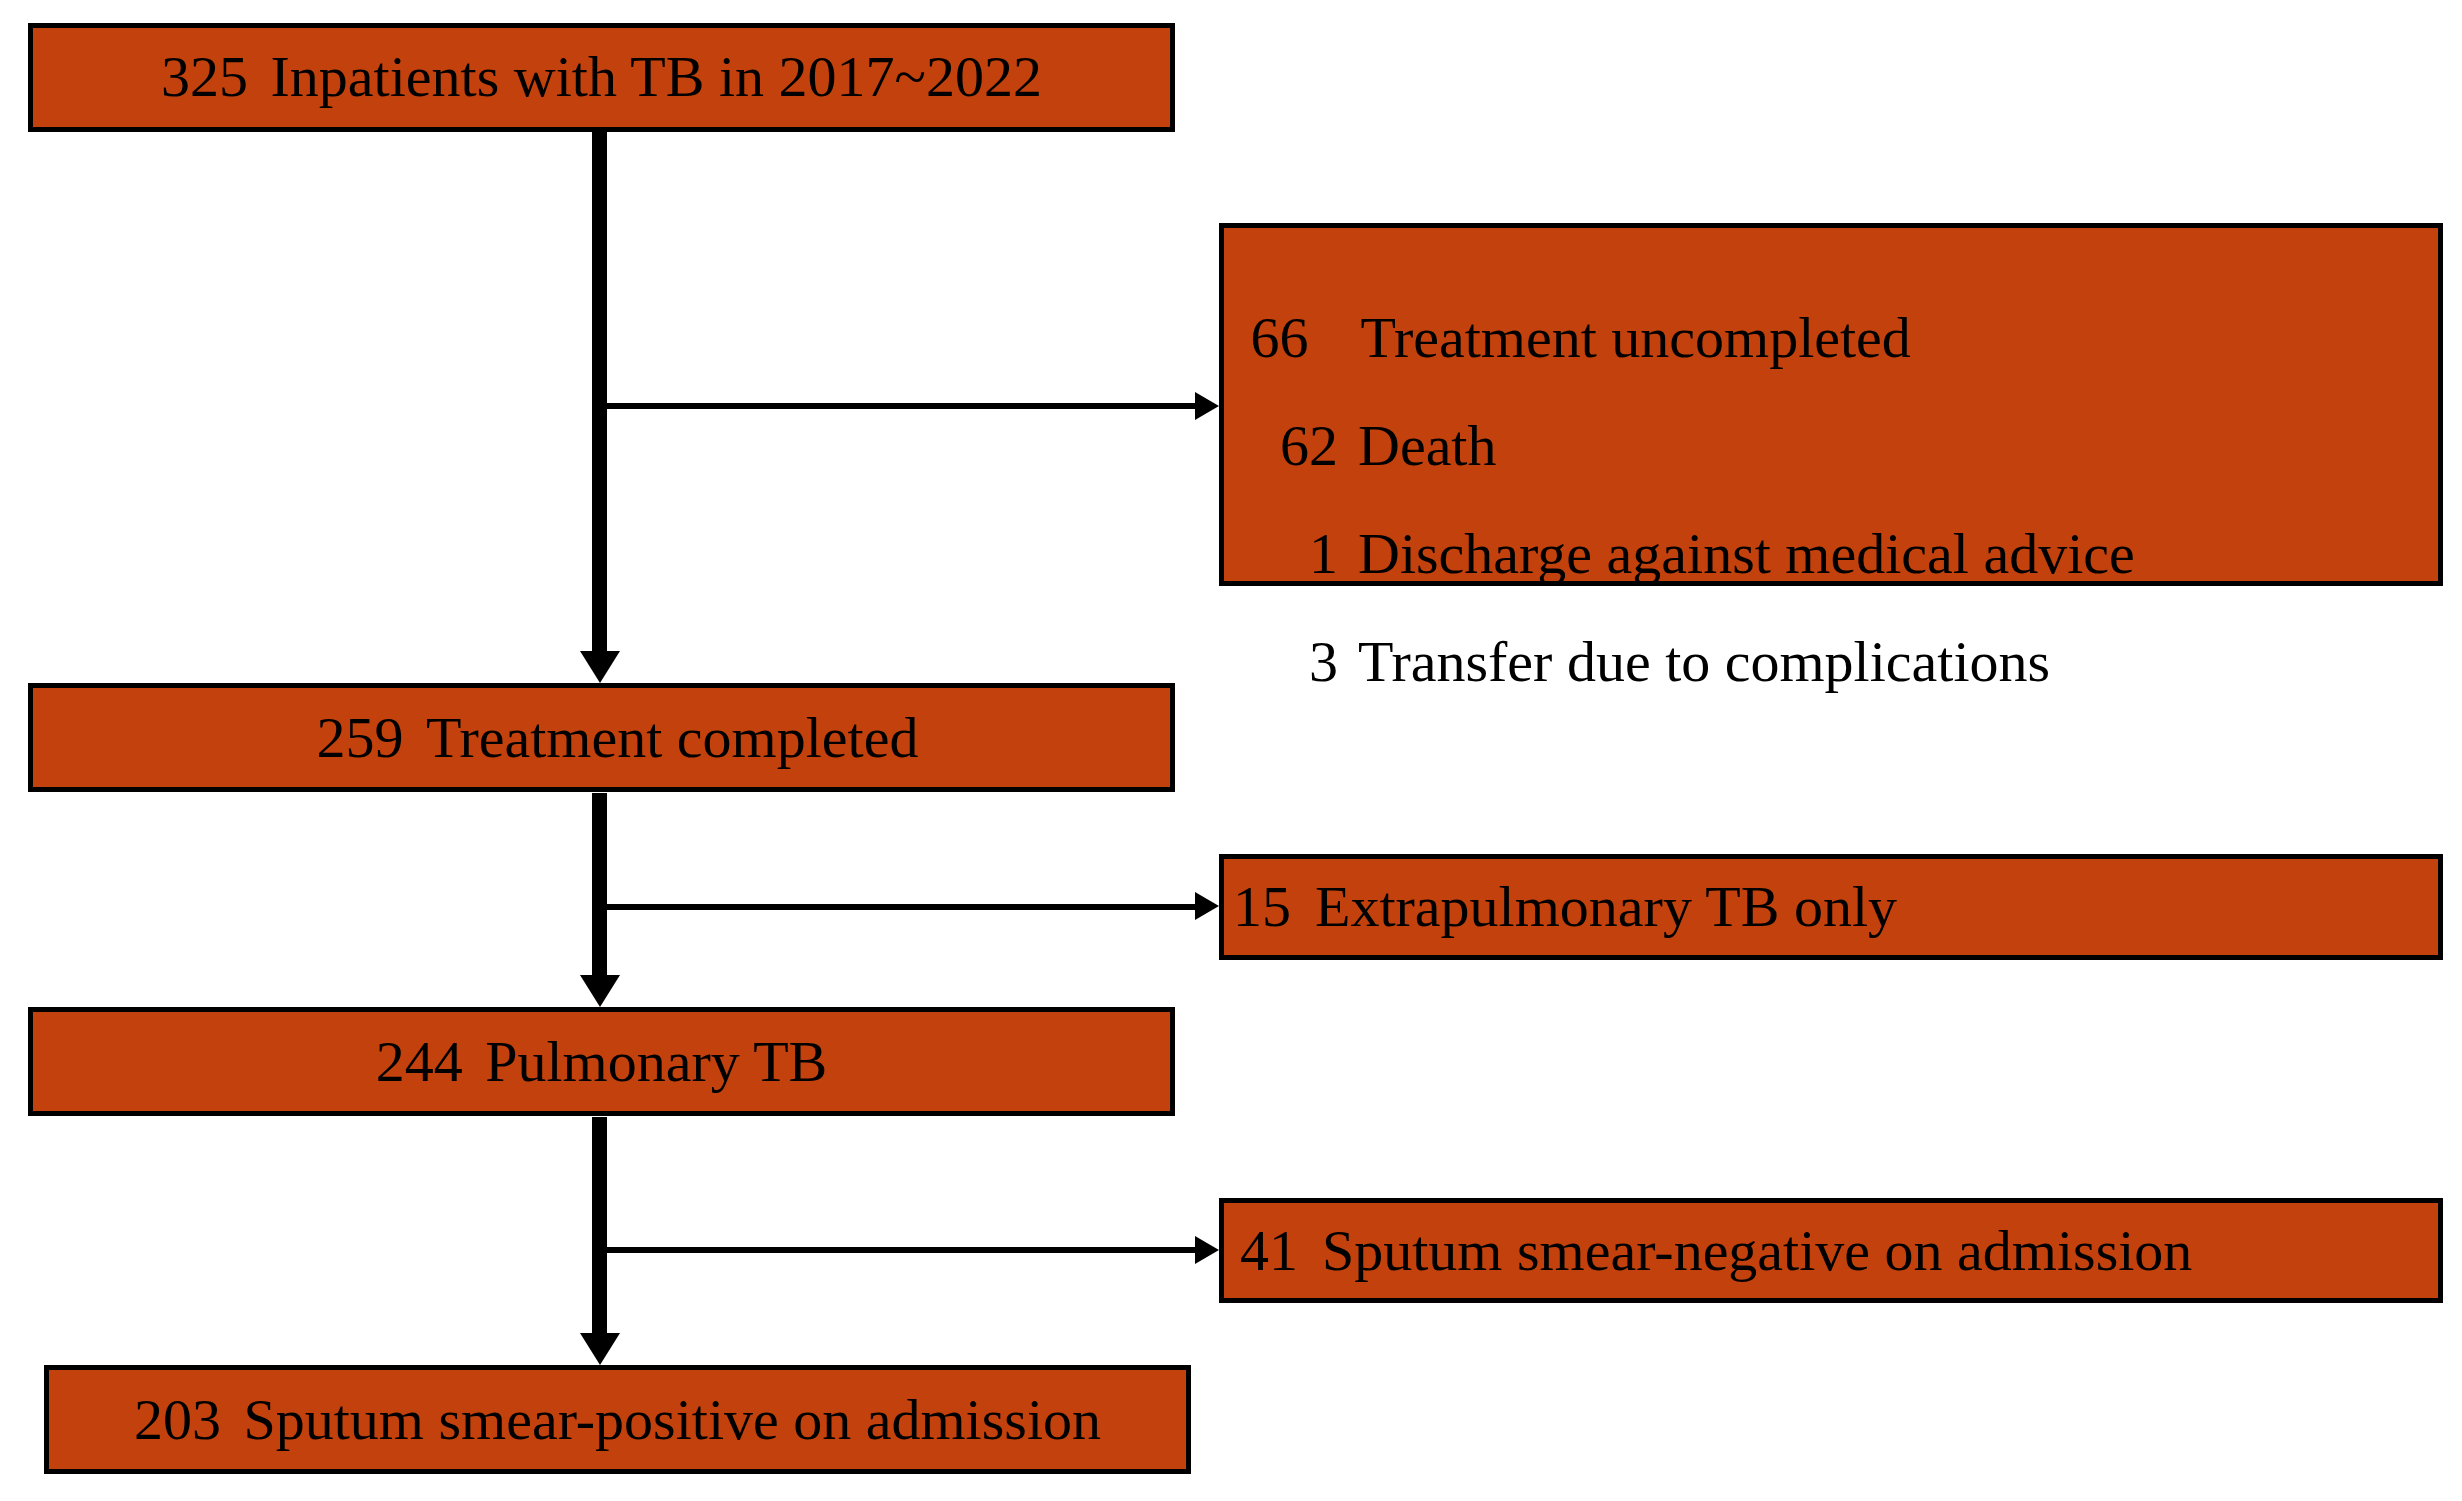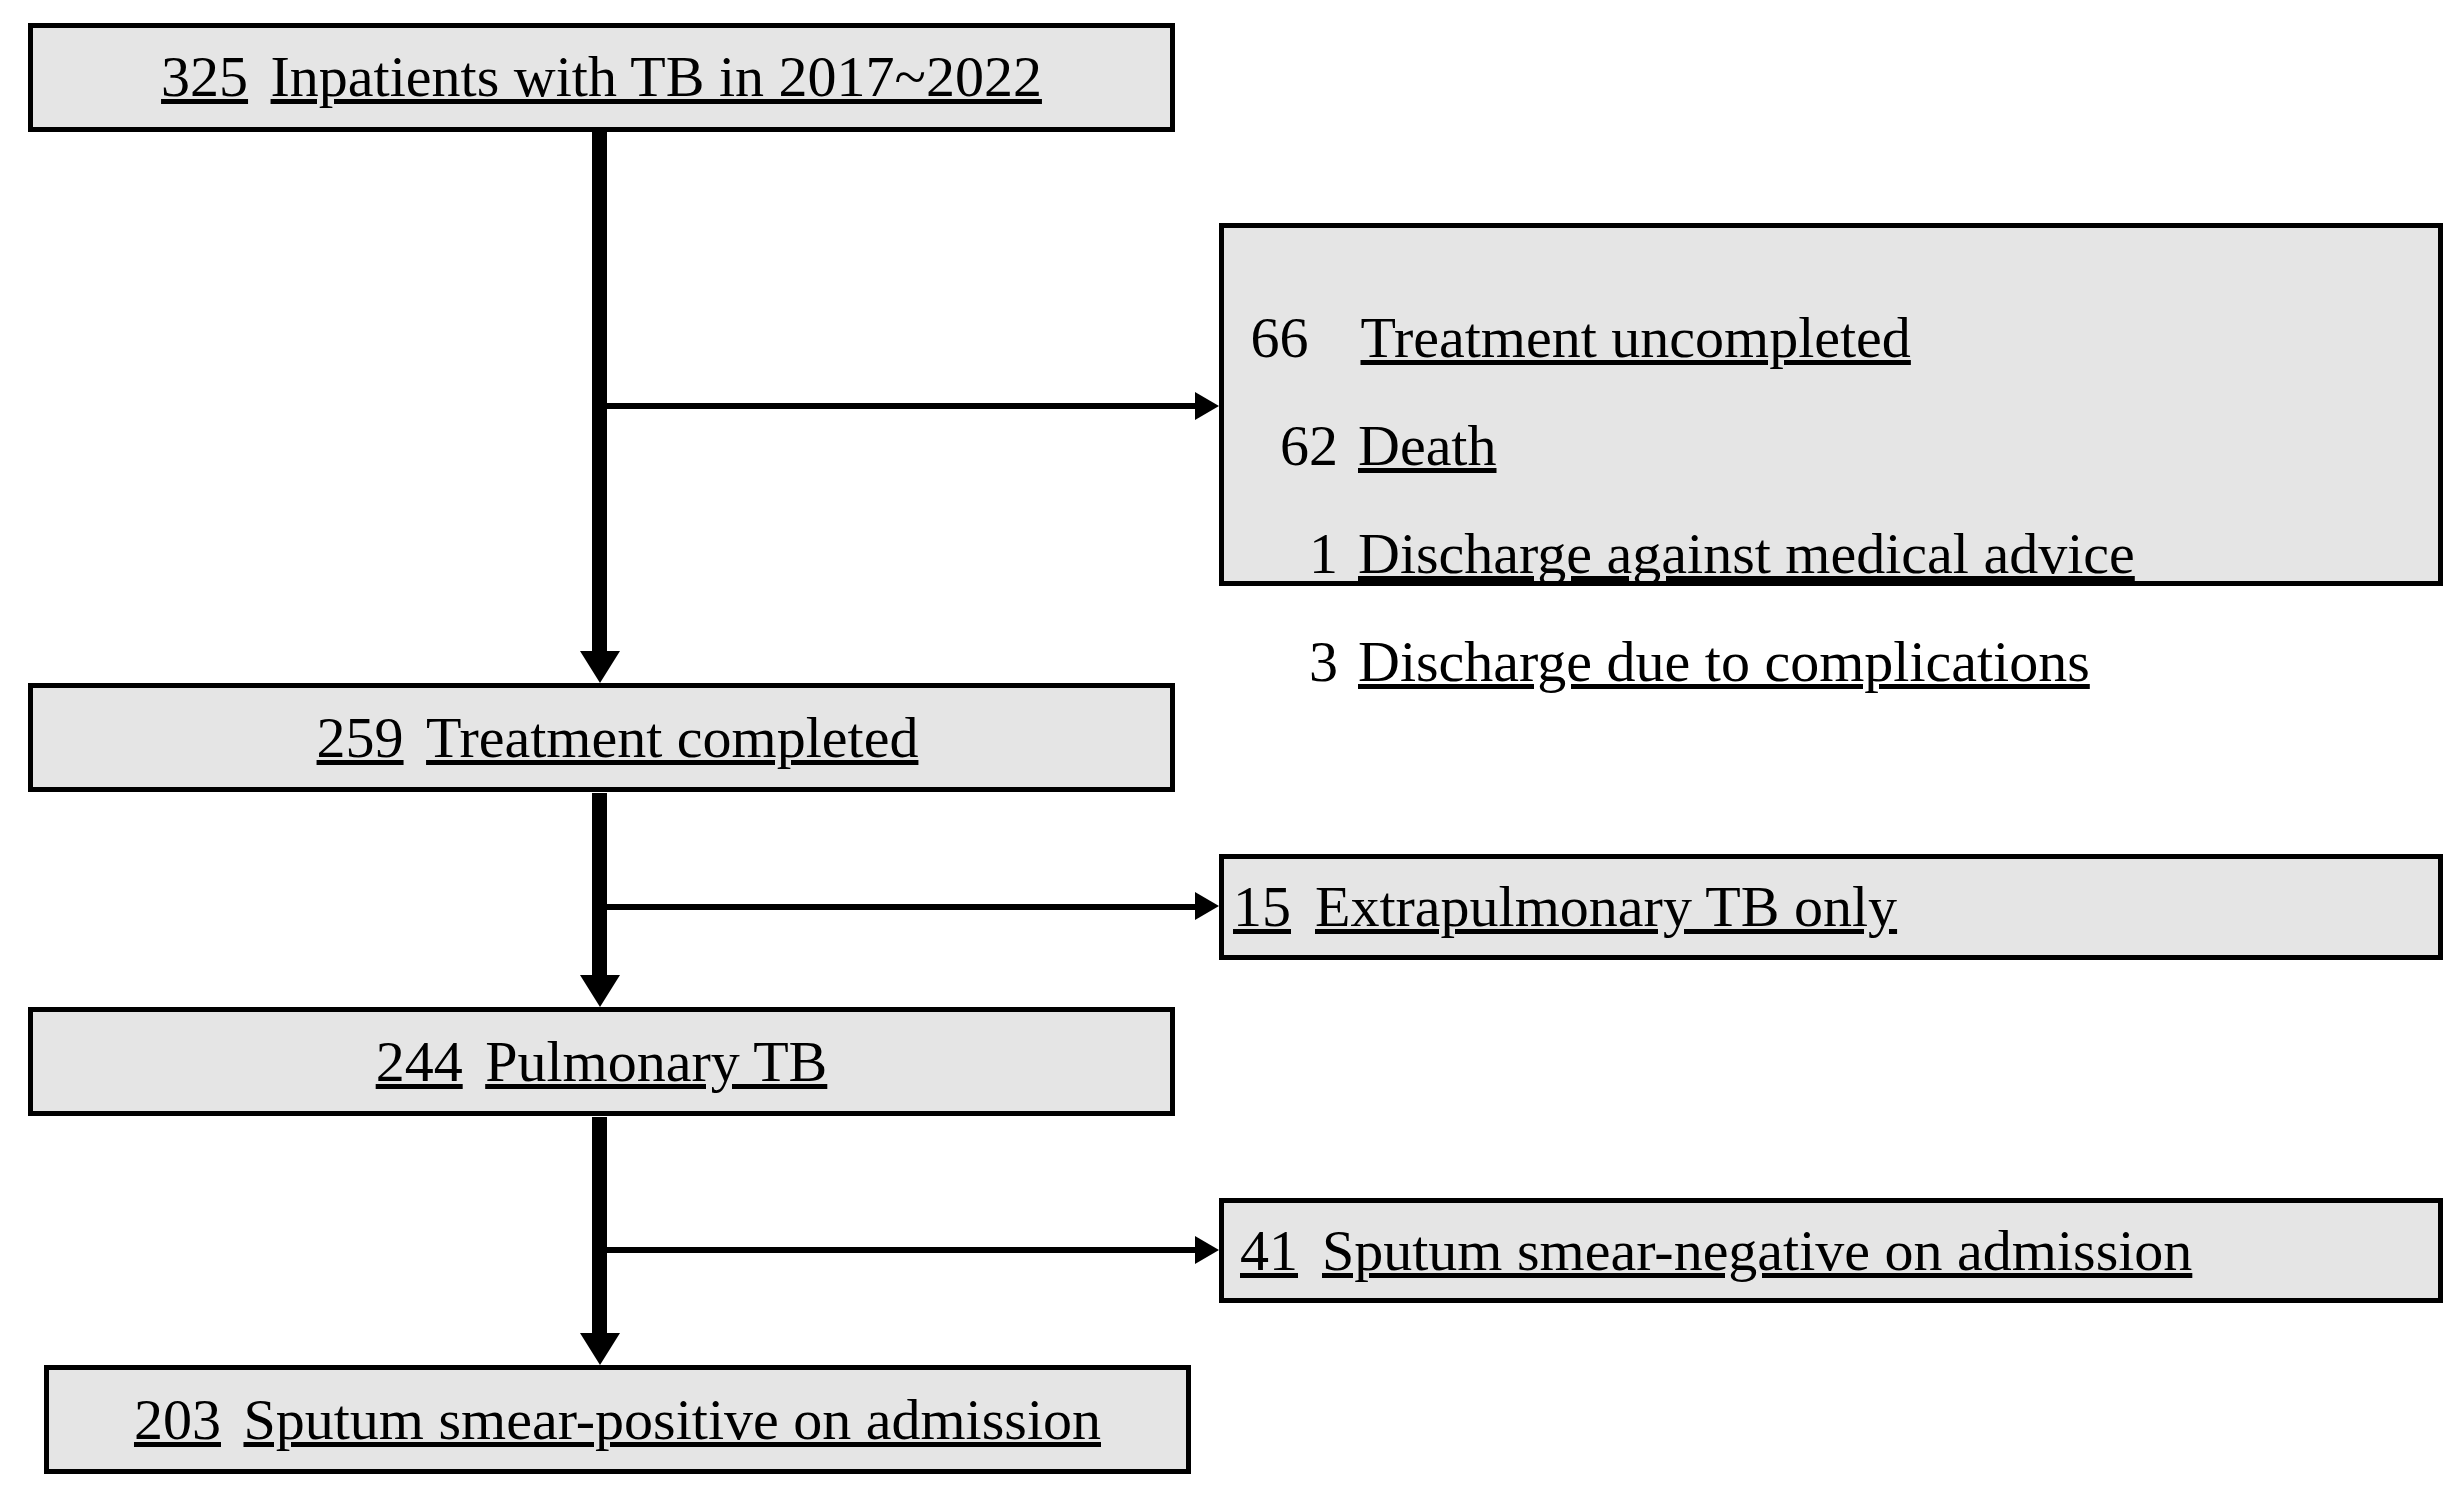--- a/index.html
+++ b/index.html
@@ -13,25 +13,24 @@
     height: 1502px;
     background: #ffffff;
     font-family: "Liberation Serif", "DejaVu Serif", serif;
     color: #000000;
     overflow: hidden;
   }
   .box {
     position: absolute;
     box-sizing: border-box;
     border: 5.6px solid #000000;
-    background: #e5e5e5;
+    background: #c2410c;
     font-size: 58px;
     line-height: 1;
     white-space: nowrap;
-    text-decoration: underline;
   }
   .main-box {
     left: 28px;
     width: 1147px;
     height: 109px;
     display: flex;
     align-items: center;
     justify-content: center;
   }
   .b1 { top: 22.5px; }
@@ -131,21 +130,21 @@
     <div class="line">
       <span class="num-top">66</span><span class="lbl-top">Treatment uncompleted</span>
     </div>
     <div class="line">
       <span class="num-sub">62</span><span class="lbl-sub">Death</span>
     </div>
     <div class="line">
       <span class="num-sub">1</span><span class="lbl-sub">Discharge against medical advice</span>
     </div>
     <div class="line">
-      <span class="num-sub">3</span><span class="lbl-sub">Discharge due to complications</span>
+      <span class="num-sub">3</span><span class="lbl-sub">Transfer due to complications</span>
     </div>
   </div>
 
   <div class="box side-box s2">
     <span class="num">15</span>
     <span class="lbl">Extrapulmonary TB only</span>
   </div>
 
   <div class="box side-box s3">
     <span class="num">41</span>

